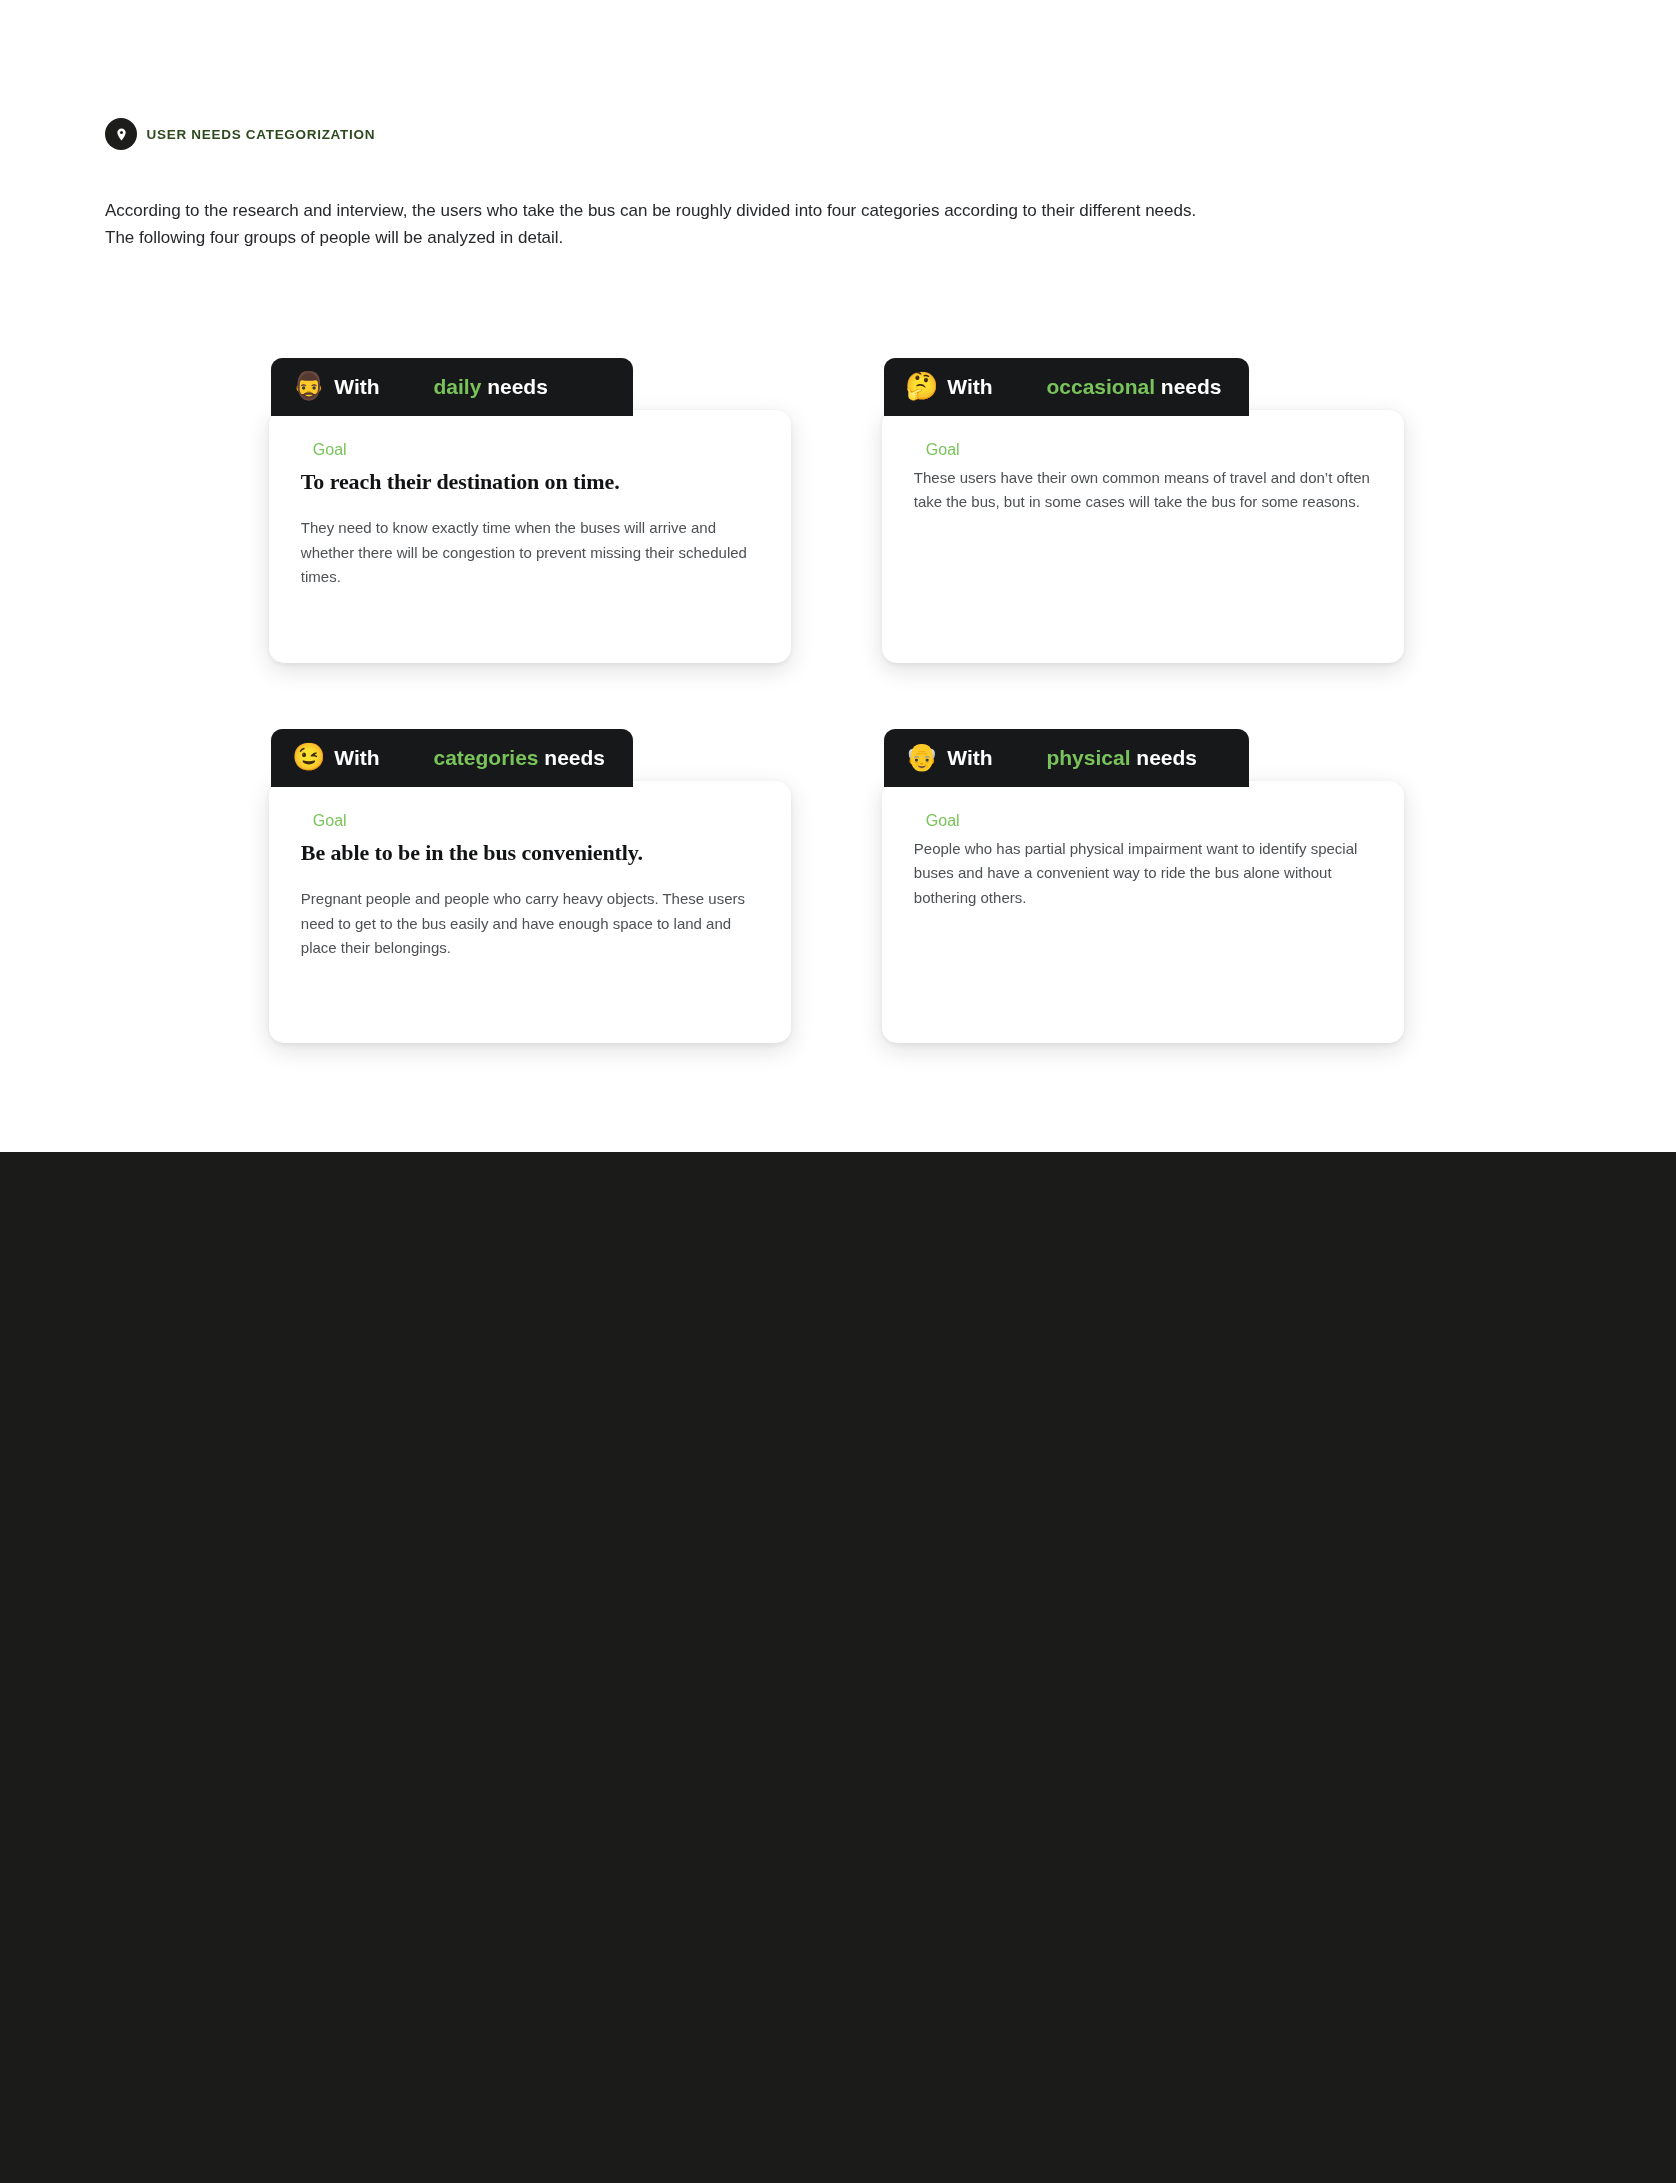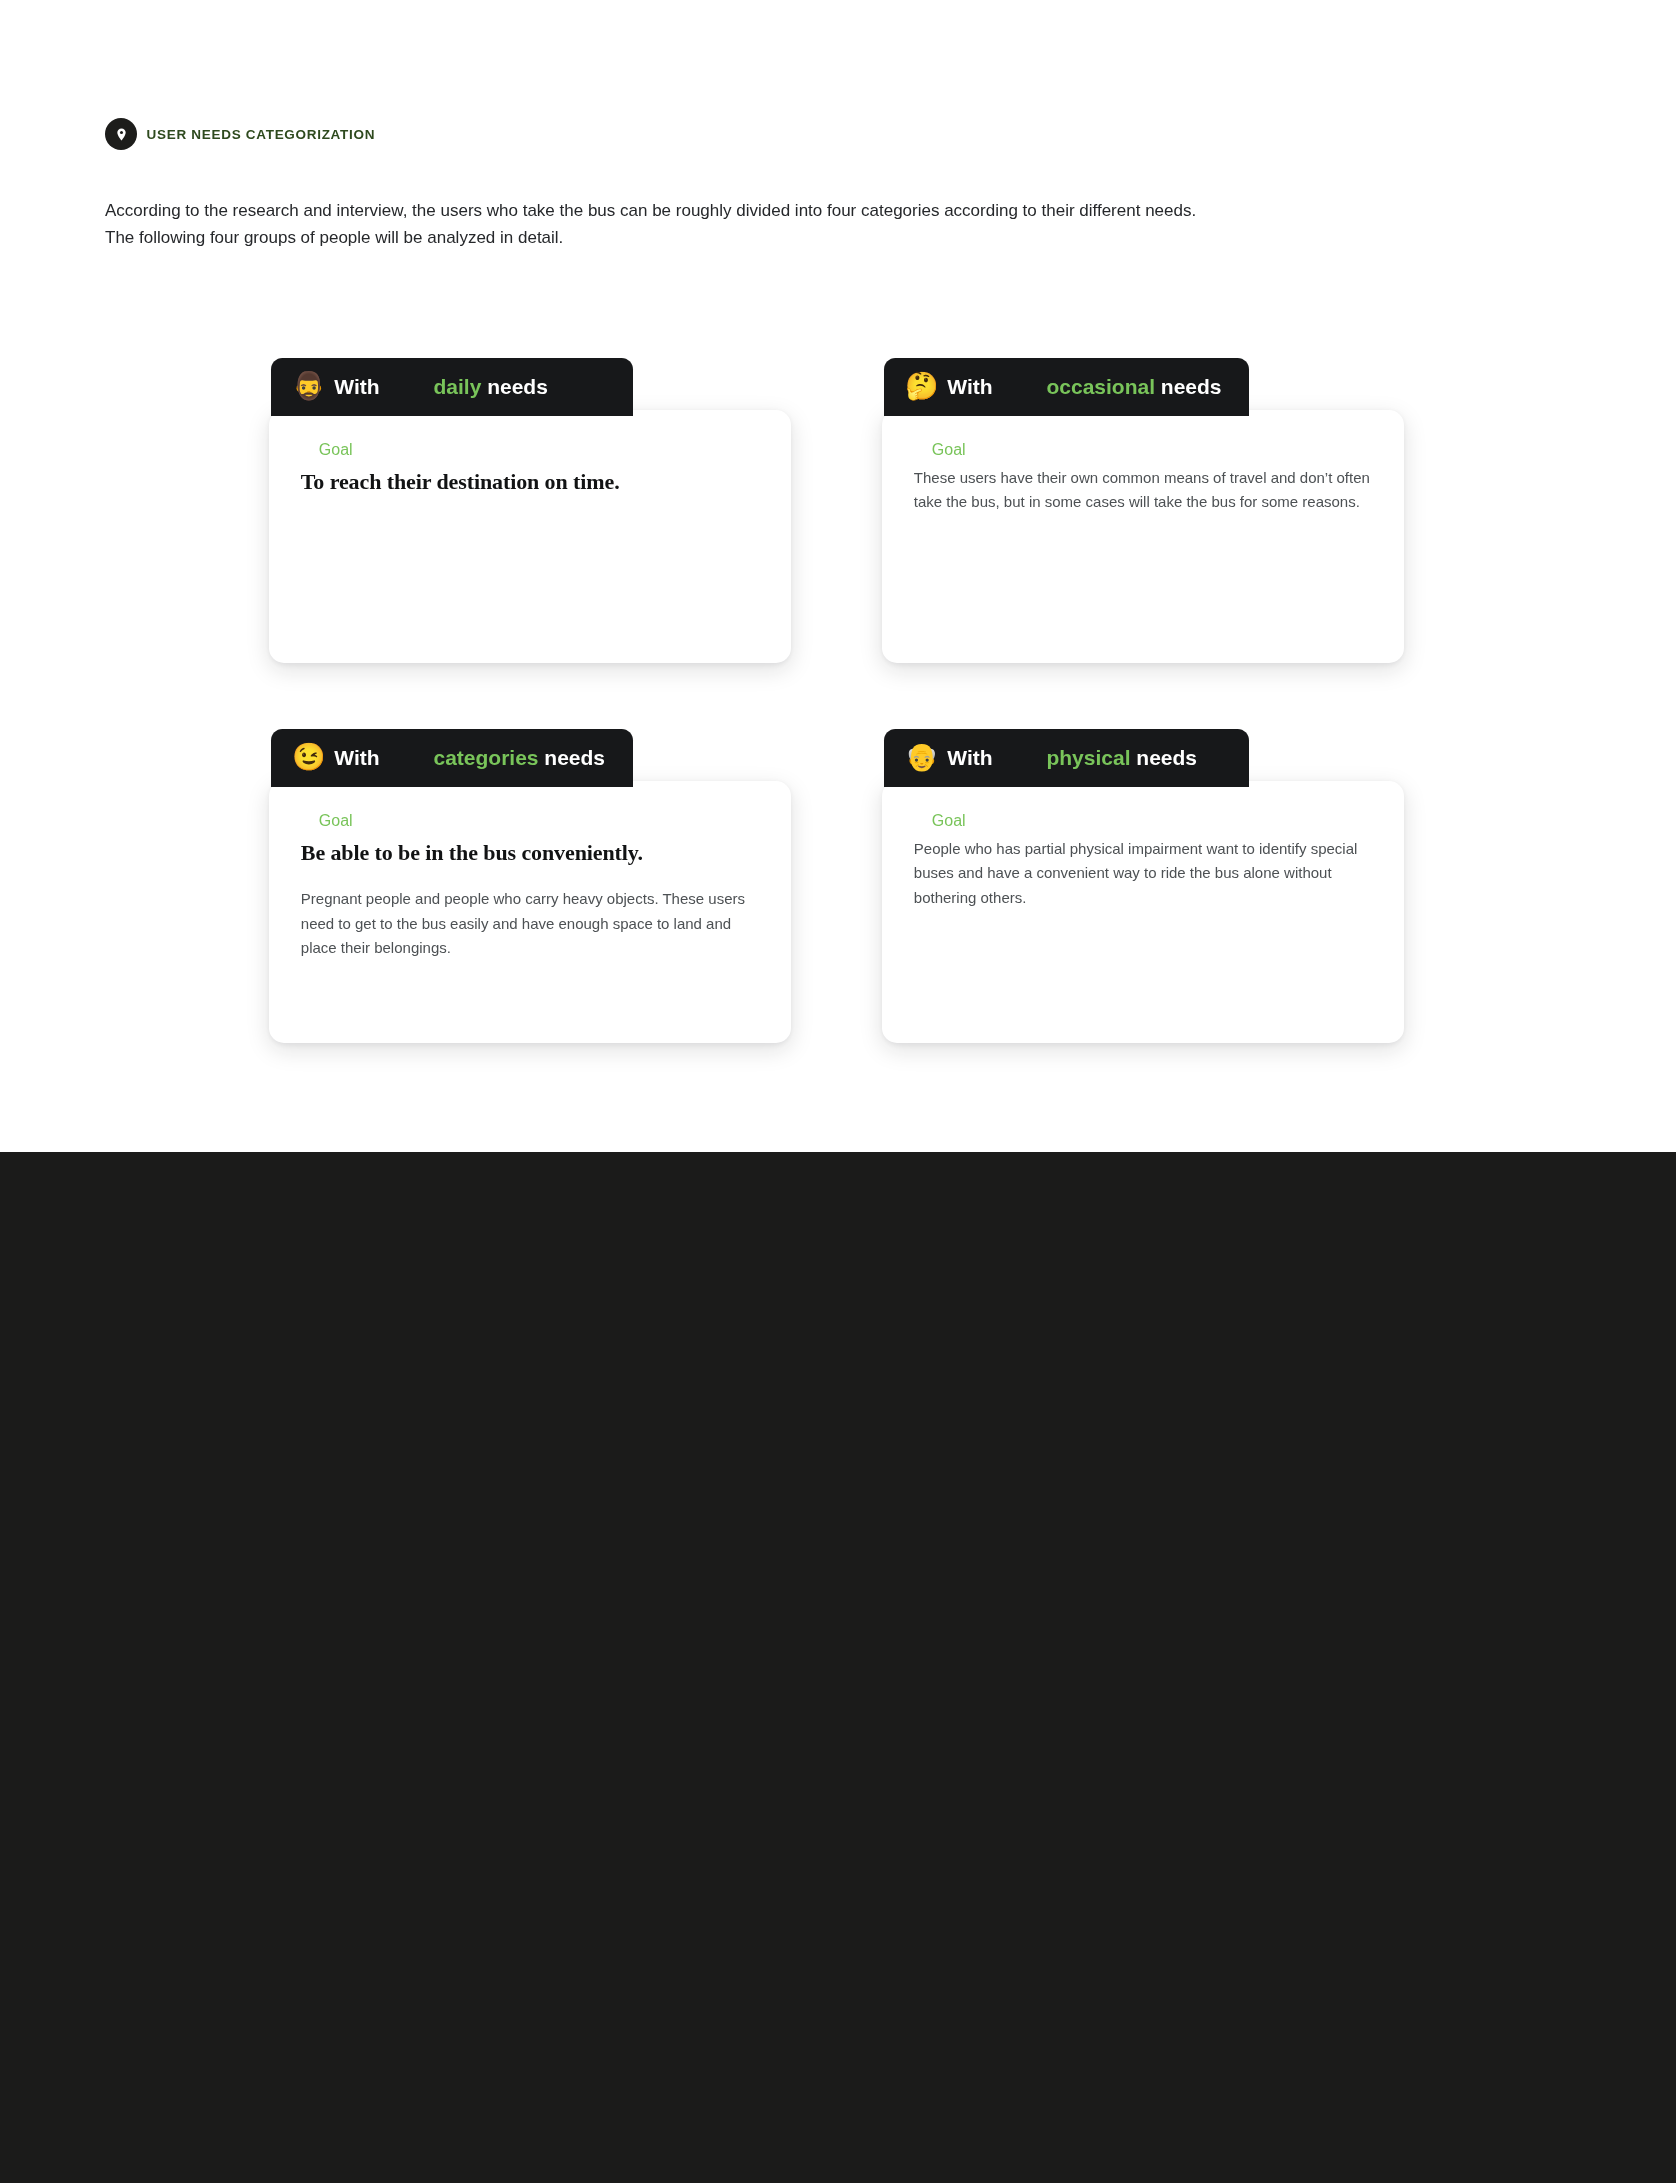--- a/index.html
+++ b/index.html
@@ -59,21 +59,21 @@
 
   .persona-body {
     position:absolute; top:52px;
     background:#ffffff;
     border-radius:15px;
     box-shadow:0 7px 23.6px rgba(23,24,26,.13), 0 1.3px 5.2px rgba(23,24,26,.06);
     box-sizing:border-box;
     padding:31px 32px 27px 32px;
     z-index:1;
   }
-  .goal-label { font-size:16px; color:#79c45a; font-weight:400; margin:0 0 7px 18px; }
+  .goal-label { font-size:16px; color:#79c45a; font-weight:400; margin:0 0 7px 12px; }
   .goal-head {
     font-size:22px; font-weight:700; color:#121314; line-height:1.42;
     margin:0 0 19px 0; letter-spacing:-0.1px;font-family:Liberation Serif, serif;
   }
   .goal-desc { font-size:15px; color:#4d5154; line-height:1.62; margin:0; }
 </style>
 </head>
 <body>
 
 <div class="page">
@@ -96,20 +96,21 @@
     </div>
 
     <div class="persona" style="left:271px; top:358px; width:524px; height:271px;">
       <div class="persona-tab" style="width:362px;">
         <span class="persona-avatar">🧔‍♂️</span>
         <span class="persona-title"><span>With </span><span class="hl">daily</span><span> needs</span></span>
       </div>
       <div class="persona-body" style="left:-2.2px; width:522px; height:253px;">
         <p class="goal-label">Goal</p>
         <p class="goal-head">To reach their destination on time.</p>
+        <p class="goal-desc">They need to know exactly time when the buses will arrive and whether there will be congestion to prevent missing their scheduled times.</p>
       </div>
     </div>
 
     <div class="persona" style="left:884px; top:358px; width:524px; height:271px;">
       <div class="persona-tab" style="width:365px;">
         <span class="persona-avatar">🤔</span>
         <span class="persona-title"><span>With </span><span class="hl">occasional</span><span> needs</span></span>
       </div>
       <div class="persona-body" style="left:-2.2px; width:522px; height:253px;">
         <p class="goal-label">Goal</p>

